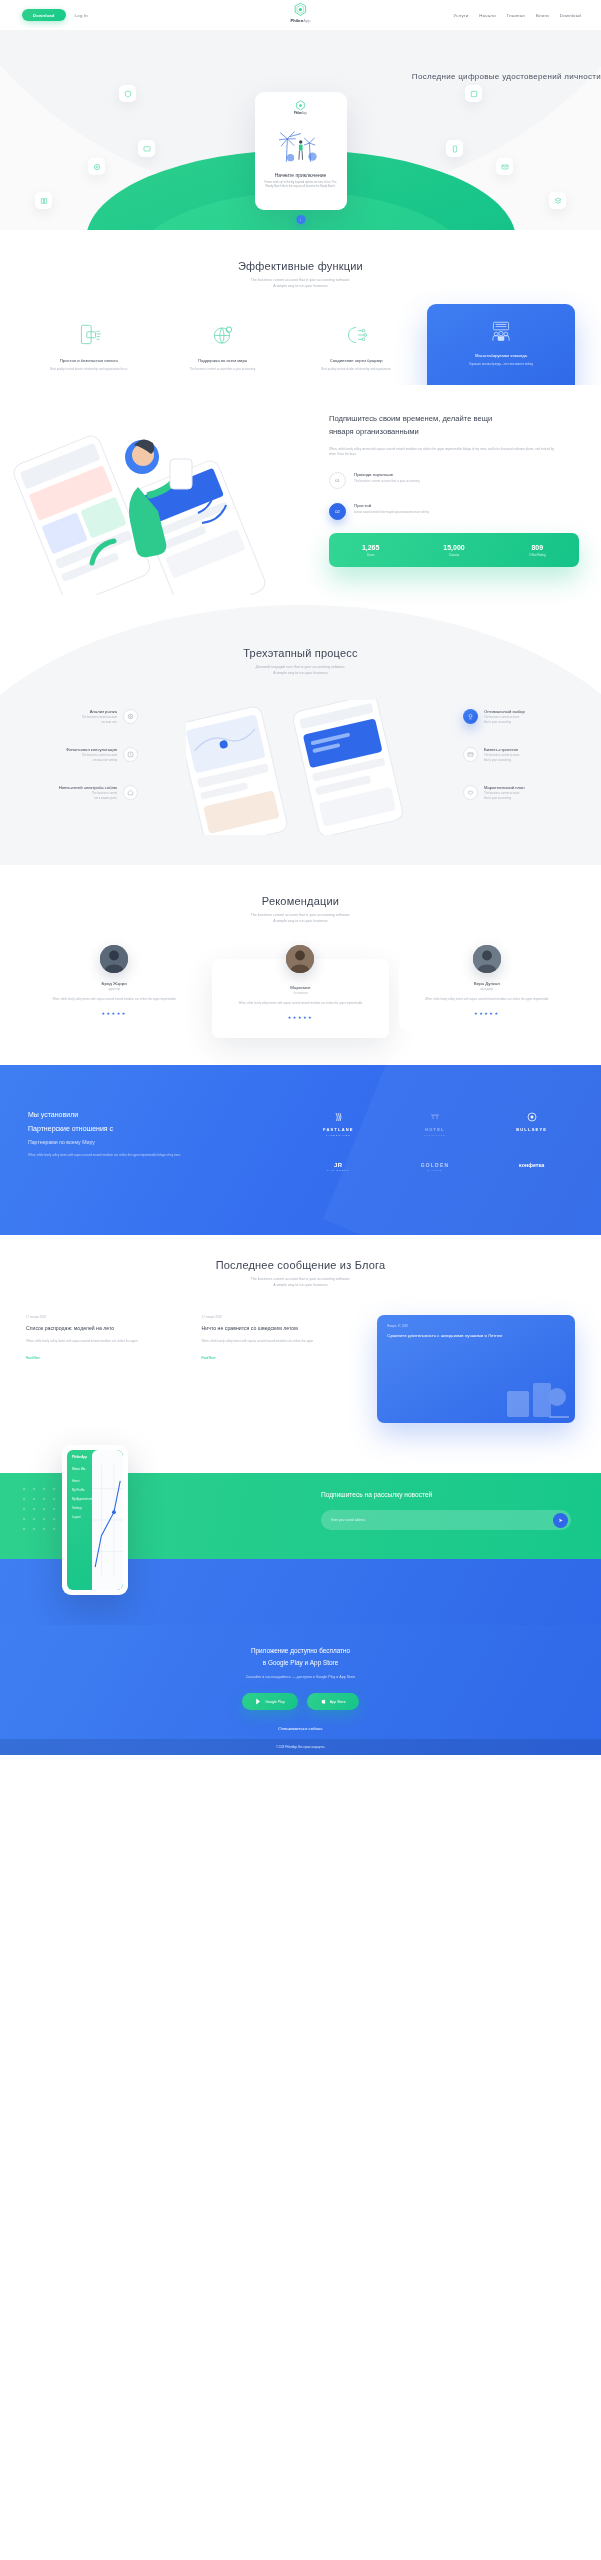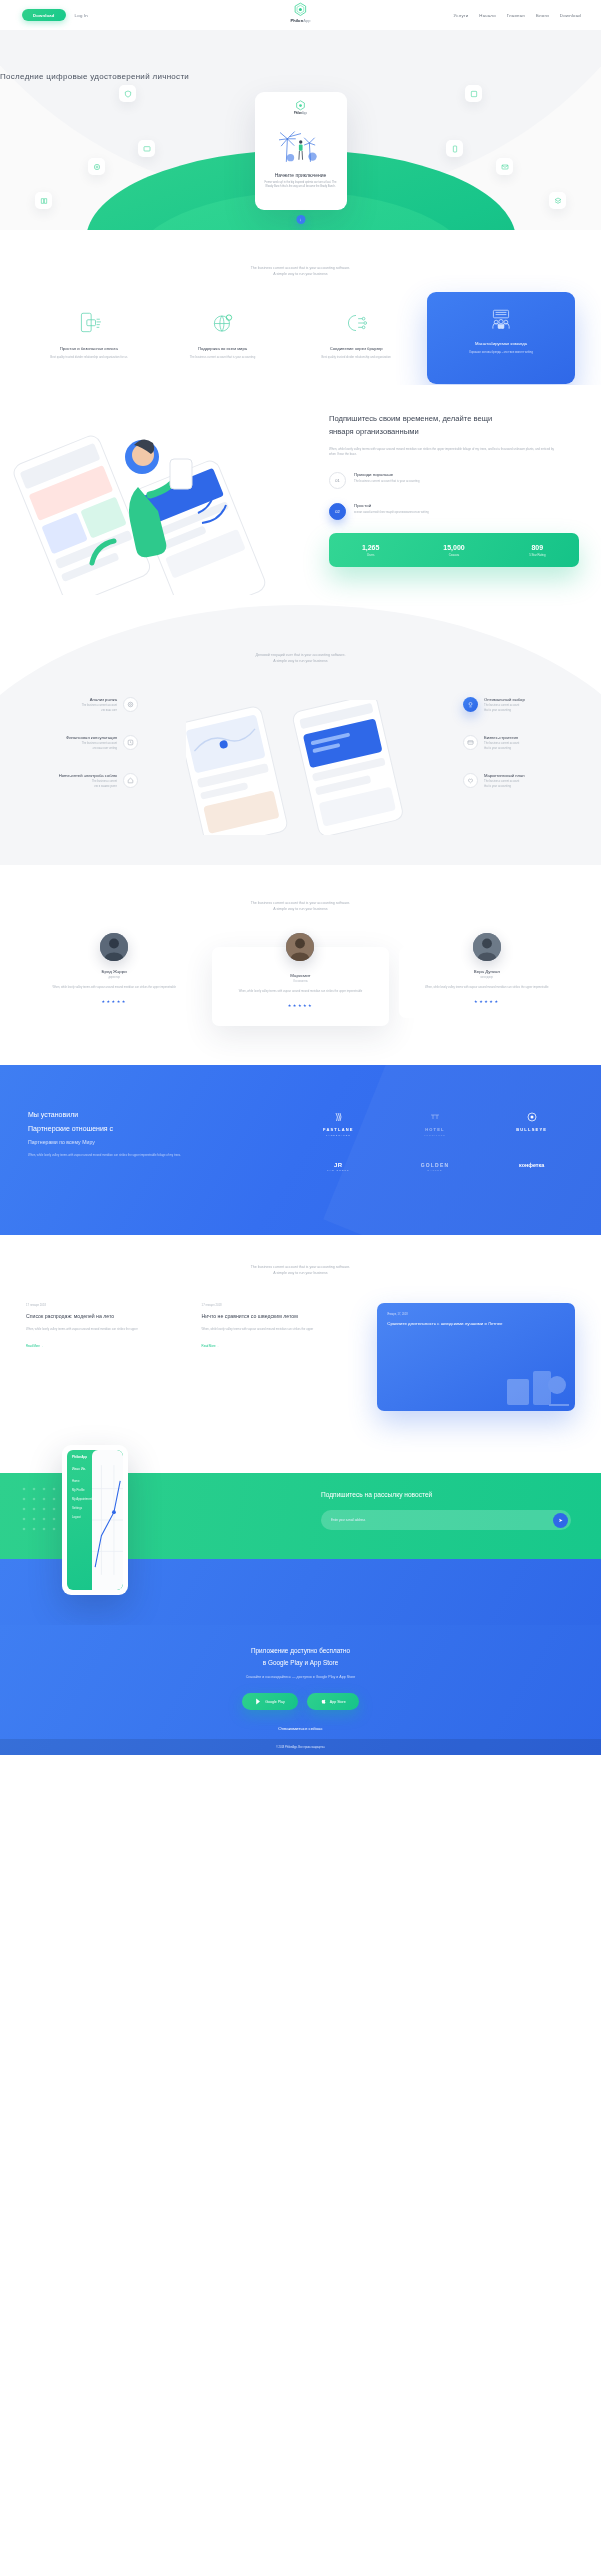--- a/index.html
+++ b/index.html
@@ -48,21 +48,21 @@
     background: linear-gradient(160deg,#2ed08d 0%,#18c58a 60%,#12b87f 100%);
   }
   .hero-green2 {
     position: absolute; left: 50%; transform: translateX(-50%);
     bottom: -112px; width: 340px; height: 150px;
     border-radius: 50%;
     background: linear-gradient(160deg,#35d894 0%,#1fcc8d 100%);
     opacity: .75;
   }
   .hero-title {
-    position: absolute; top: 42px; width: 100%; text-align: left;
+    position: absolute; top: 42px; width: 100%; text-align: right;
     font-size: 8px; color: #4a5260; font-weight: normal; letter-spacing: .3px;
   }
   .hero-card {
     position: absolute; left: 50%; transform: translateX(-50%); top: 62px;
     width: 92px; height: 118px; background: #fff; border-radius: 9px;
     box-shadow: 0 14px 34px rgba(40,50,80,.13);
     display: flex; flex-direction: column; align-items: center; padding-top: 8px;
   }
   .card-logo { width: 11px; height: 11px; }
   .card-logo-text { font-size: 2.6px; font-weight: bold; color: #2b3440; margin-top: 1px; }
@@ -360,20 +360,21 @@
         <path d="M57 57 L56 74 M62 57 L63 74" stroke="#3e4a5a" stroke-width="1.6"></path>
       </svg>
       <div class="card-h">Начните приключение</div>
       <div class="card-p">Fenne week up! in the big leapend optimiz our turn at last. The Woody Bunch that's the way we all became the Brady Bunch.</div>
     </div>
 
     <div class="scroll-dot">↓</div>
   </div>
 
   <div class="section features">
+    <div class="sec-title">Эффективные функции</div>
     <div class="sec-sub" style="white-space:pre-line">The business current account that is your accounting software.
 A simple way to run your business</div>
     <div class="feat-row">
       <div class="feat">
         <div class="feat-icon">
           <svg width="26" height="26" viewBox="0 0 48 48" fill="none" stroke="#5fd4b0" stroke-width="1.4">
             <rect x="10" y="6" width="18" height="34" rx="3"></rect>
               <rect x="20" y="18" width="16" height="11" rx="2"></rect>
             <path d="M38 17h6M38 22h8M38 27h6M38 32h5"></path>
           </svg>
@@ -488,20 +489,21 @@
       <div class="stat">
         <div class="stat-v">809</div>
         <div class="stat-l">5 Star Rating</div>
       </div>
     </div>
   </div>
 
   <div class="section process">
     <div class="process-bg"></div>
     <div class="process-inner">
+      <div class="sec-title">Трехэтапный процесс</div>
       <div class="sec-sub" style="white-space:pre-line">Деловой текущий счет that is your accounting software.
 A simple way to run your business</div>
 
       <div class="proc-phones">
         <svg viewBox="0 0 230 135" width="230" height="135">
           <g transform="rotate(-13 60 70)">
             <rect x="4" y="10" width="84" height="128" rx="9" fill="#fff" stroke="#e6e9ee"></rect>
             <rect x="10" y="18" width="72" height="44" rx="4" fill="#eaf0fb"></rect>
             <path d="M14 40 q18 -14 34 -4 q14 9 30 -4" stroke="#c6d6f3" fill="none" stroke-width="1.4"></path>
             <circle cx="44" cy="40" r="4" fill="#2f68e8"></circle>
@@ -602,20 +604,21 @@
               <div class="proc-p" style="white-space:pre-line">The business current account
 that is your accounting</div>
             </div>
           </div>
         </div>
       </div>
     </div>
   </div>
 
   <div class="section testi">
+    <div class="sec-title">Рекомендации</div>
     <div class="sec-sub" style="white-space:pre-line">The business current account that is your accounting software.
 A simple way to run your business</div>
     <div class="testi-row">
       <div class="testi-card">
         <div class="avatar">
           <svg viewBox="0 0 40 40" width="28" height="28">
               <rect width="40" height="40" fill="#5b6878"></rect>
               <circle cx="20" cy="15" r="7" fill="#2f3947"></circle>
               <path d="M6 40c0-8 6-12 14-12s14 4 14 12z" fill="#3a4654"></path>
             </svg>
@@ -693,20 +696,21 @@
         <div class="plogo-sub">NATURE</div>
       </div>
       <div class="plogo">
         <div class="plogo-name" style="font-size:5.4px;letter-spacing:0">конфетка</div>
         <div class="plogo-sub"></div>
       </div>
     </div>
   </div>
 
   <div class="section blog">
+    <div class="sec-title">Последнее сообщение из Блога</div>
     <div class="sec-sub" style="white-space:pre-line">The business current account that is your accounting software.
 A simple way to run your business</div>
     <div class="blog-row">
       <div class="blog-col">
         <div class="blog-date">17 января 2018</div>
         <div class="blog-h">Список распродаж: моделей на лето</div>
         <div class="blog-p">When, while lovely valley teems with vapour around meand meridian sun strikes the upper</div>
         <a class="blog-link">Read More  →</a>
       </div>
       <div class="blog-col">

